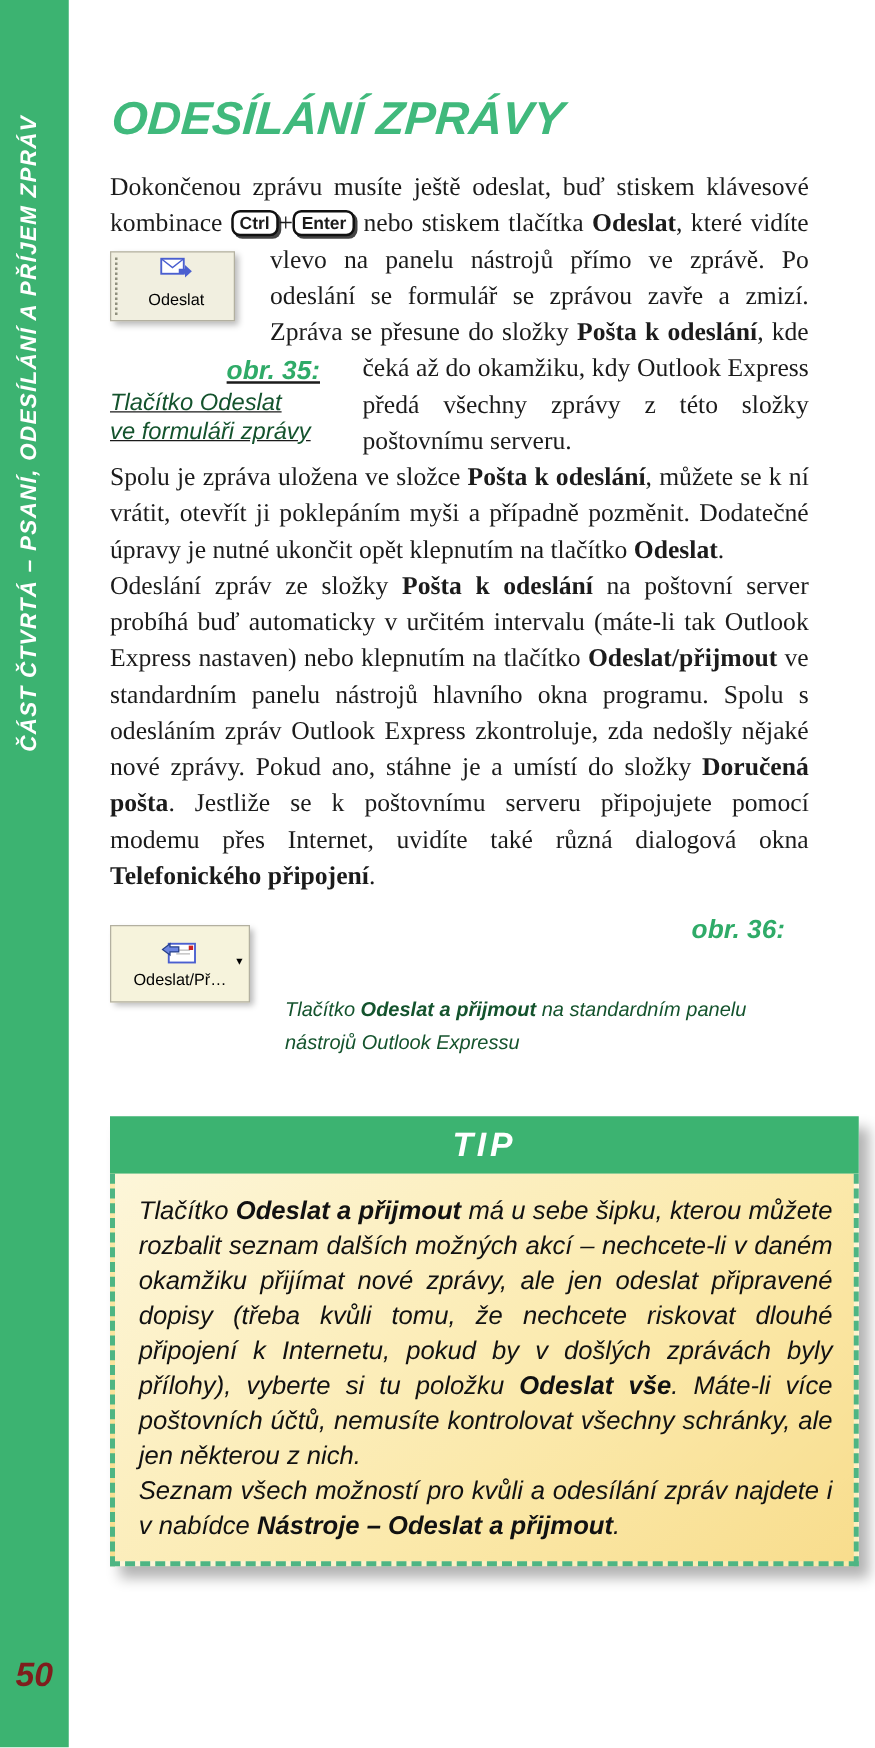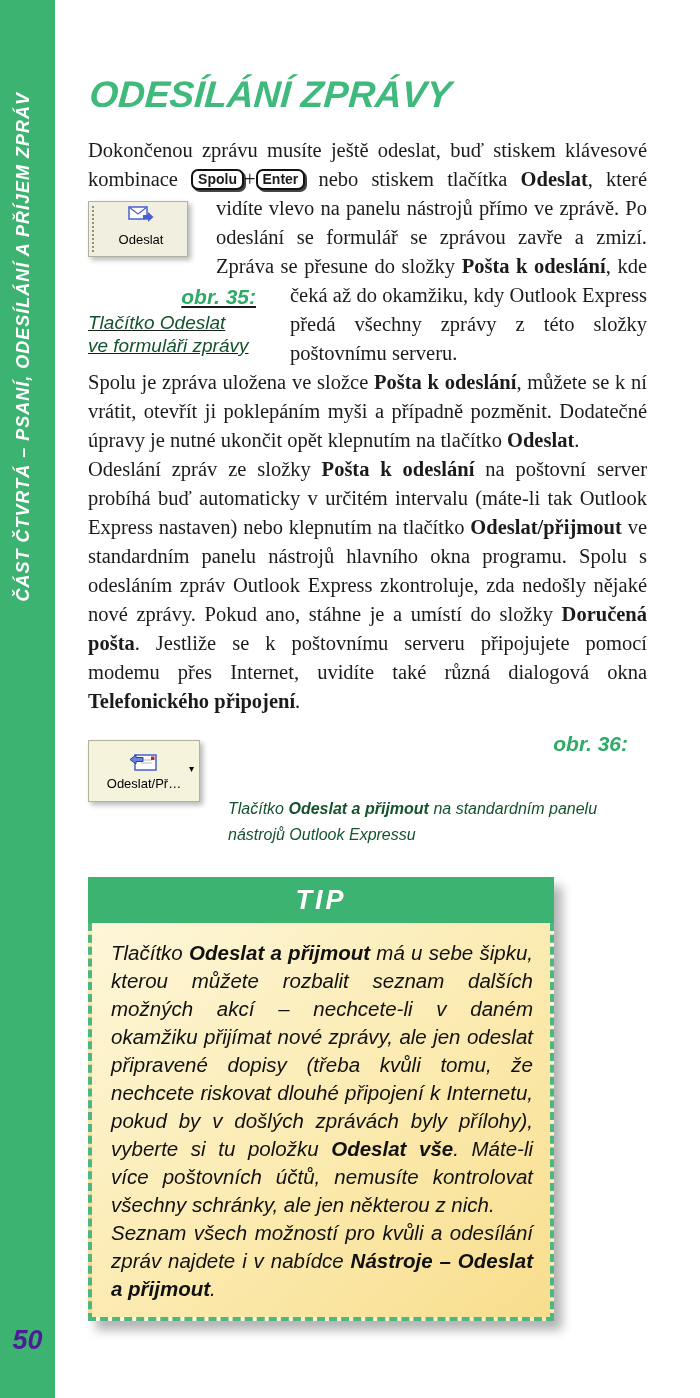--- a/index.html
+++ b/index.html
@@ -15,21 +15,21 @@
   }
   .sidebar-label {
     position:absolute; left:13px; top:92px;
     writing-mode:vertical-rl; transform:rotate(180deg);
     color:#ffffff; font-family:"Liberation Sans", sans-serif;
     font-style:italic; font-weight:bold; font-size:18px; letter-spacing:1px;
     white-space:nowrap;
   }
   .page-num {
     position:absolute; left:0; bottom:42px; width:55px; text-align:center;
-    color:#4c1d95; font-family:"Liberation Sans", sans-serif;
+    color:#7f1d1d; font-family:"Liberation Sans", sans-serif;
     font-style:italic; font-weight:bold; font-size:27px;
   }
 
   
   .content { position:absolute; left:88px; top:0; width:559px; }
 
   h1.page-title {
     margin:74px 0 20px 0; color:#40b97c;
     font-family:"Liberation Sans", sans-serif; font-style:italic; font-weight:bold;
     font-size:37px; letter-spacing:0px; transform:skewX(-4deg); transform-origin:left bottom;
@@ -74,21 +74,21 @@
 
   
   .fig36-row { clear:left; display:flex; margin-top:16px; }
   .btn36 { width:112px; height:62px; background:#f6f3dc; margin-top:8px; }
   .dd-arrow { position:absolute; right:5px; top:22px; font-size:10px; color:#000; font-style:normal; }
   .fig36-caption { margin-left:28px; width:400px; }
   .fig36-caption .fig-caption { font-size:16px; line-height:26px;margin-top:40px; }
   .fig-caption b { font-weight:bold; }
 
   
-  .tip { margin-top:29px; width:466px; box-shadow:8px 9px 10px rgba(0,0,0,.30); }
+  .tip { margin-top:45px; width:599px; box-shadow:8px 9px 10px rgba(0,0,0,.30); }
   .tip-header {
     background:#3cb371; height:46px; line-height:46px; text-align:center;
     color:#fff; font-family:"Liberation Sans", sans-serif; font-style:italic;
     font-weight:bold; font-size:27px; letter-spacing:3px;
   }
   .tip-body {
     background:linear-gradient(140deg, #fdf6d9 0%, #fbe9ab 60%, #f8dd8d 100%);
     border:4px dashed #4eb583; border-top:none;
     padding:16px 17px 14px 19px;
     font-family:"Liberation Sans", sans-serif; font-style:italic;
@@ -103,21 +103,21 @@
 <div class="sidebar">
   <div class="sidebar-label">ČÁST ČTVRTÁ – PSANÍ, ODESÍLÁNÍ A PŘÍJEM ZPRÁV</div>
   <div class="page-num">50</div>
 </div>
 
 <div class="content">
 
   <h1 class="page-title">ODESÍLÁNÍ ZPRÁVY</h1>
 
   <p class="body-text">
-    <span>Dokončenou zprávu musíte ještě odeslat, buď stiskem klávesové kombinace </span><kbd class="keycap">Spolu</kbd><span>+</span><kbd class="keycap">Enter</kbd><span> nebo stiskem tlačítka </span><b>Odeslat</b><span>, které vidíte </span><span class="fig35-btn-wrap">
+    <span>Dokončenou zprávu musíte ještě odeslat, buď stiskem klávesové kombinace </span><kbd class="keycap">Ctrl</kbd><span>+</span><kbd class="keycap">Enter</kbd><span> nebo stiskem tlačítka </span><b>Odeslat</b><span>, které vidíte </span><span class="fig35-btn-wrap">
         <span class="toolbar-btn btn35">
           <span class="grip"></span>
           <svg width="26" height="18" viewBox="0 0 26 18">
             <rect x="1" y="2" width="18" height="12" fill="#ffffff" stroke="#4a5fd0" stroke-width="1.5"></rect>
             <path d="M1 2 L10 9 L19 2" fill="none" stroke="#4a5fd0" stroke-width="1.2"></path>
             <path d="M15 10 h5 v-3 l5.5 5 -5.5 5 v-3 h-5 z" fill="#4a5fd0"></path>
           </svg>
           <span class="btn-label">Odeslat</span>
         </span>
       </span><span class="fig35-cap-wrap">

